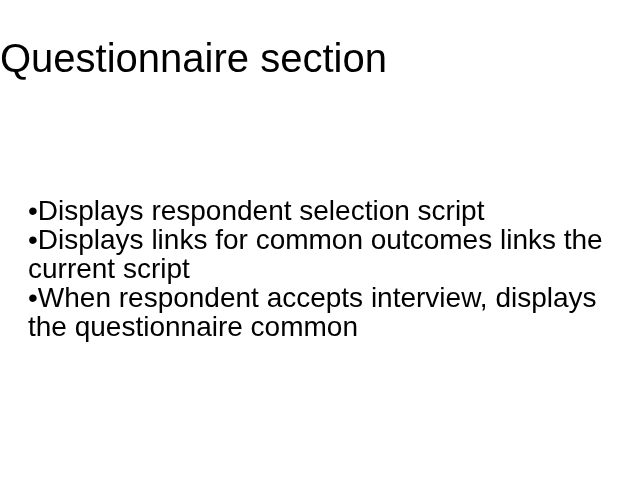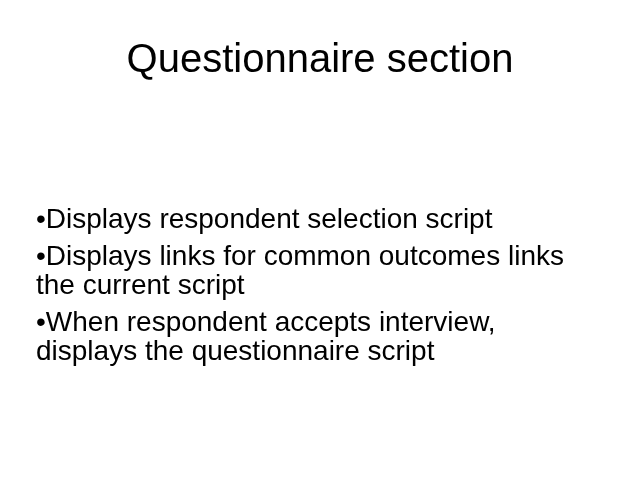--- a/index.html
+++ b/index.html
@@ -18,40 +18,40 @@
     position: relative;
     width: 640px;
     height: 480px;
     background: #ffffff;
   }
   #slide-title {
     position: absolute;
     left: 0;
     top: 36px;
     width: 640px;
-    text-align: center;
+    text-align: left;
     font-size: 40px;
     line-height: 44px;
     font-weight: 400;
     color: #000000;
     letter-spacing: 0px;
     white-space: nowrap;
   }
   #body-block {
     position: absolute;
     left: 28px;
     top: 196px;
     width: 584px;
     color: #000000;
     font-size: 28px;
     line-height: 29px;
     font-weight: 400;
   }
   .bullet-para {
-    margin: 8px;
+    margin: 0;
     padding: 0;
     text-indent: 0;
     white-space: normal;
   }
   .bullet-glyph {
     font-size: 28px;
   }
 </style>
 </head>
 <body style="background: rgb(255, 255, 255);">
@@ -59,17 +59,17 @@
 <div id="slide" style="background: rgb(255, 255, 255);">
 
   <div id="slide-title" style="color: rgb(0, 0, 0);">Questionnaire section</div>
 
   <div id="body-block" style="color: rgb(0, 0, 0);">
 
     <p class="bullet-para"><span class="bullet-glyph">•</span><span>Displays respondent selection script</span></p>
 
     <p class="bullet-para"><span class="bullet-glyph">•</span><span>Displays links for common outcomes links the current script</span></p>
 
-    <p class="bullet-para"><span class="bullet-glyph">•</span><span>When respondent accepts interview, displays the questionnaire script</span></p>
+    <p class="bullet-para"><span class="bullet-glyph">•</span><span>When respondent accepts interview, displays the questionnaire common</span></p>
 
   </div>
 
 </div>
 
 </body></html>

